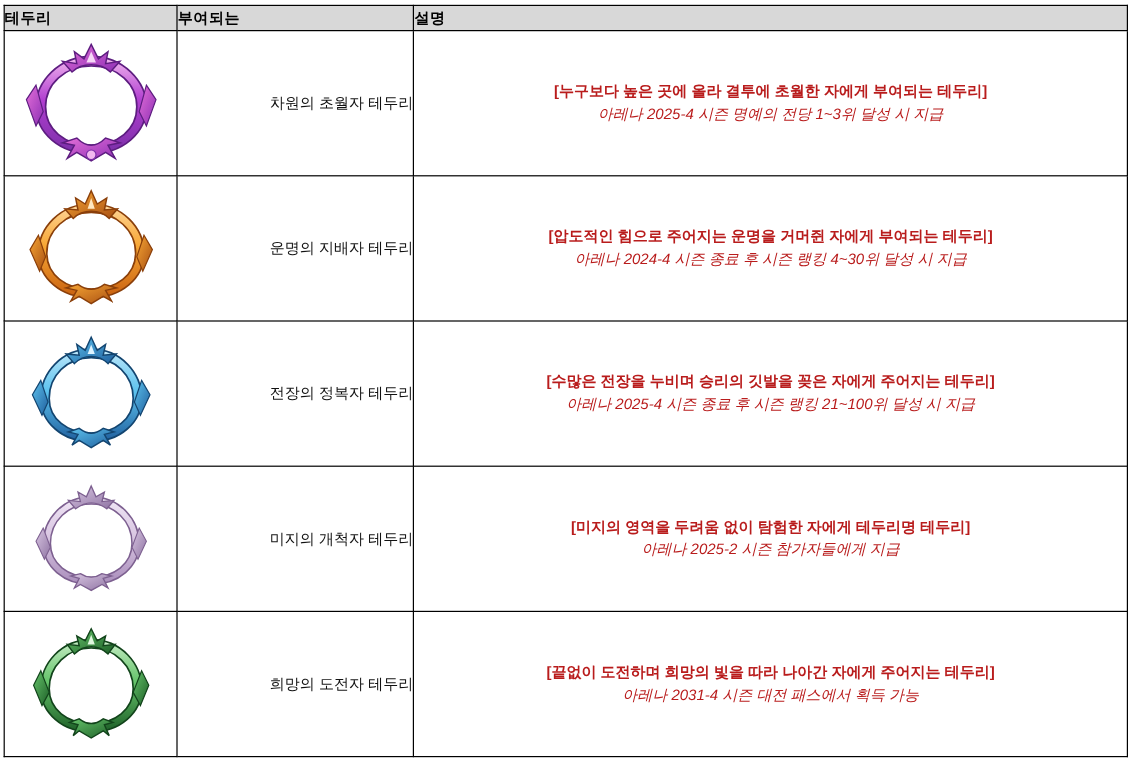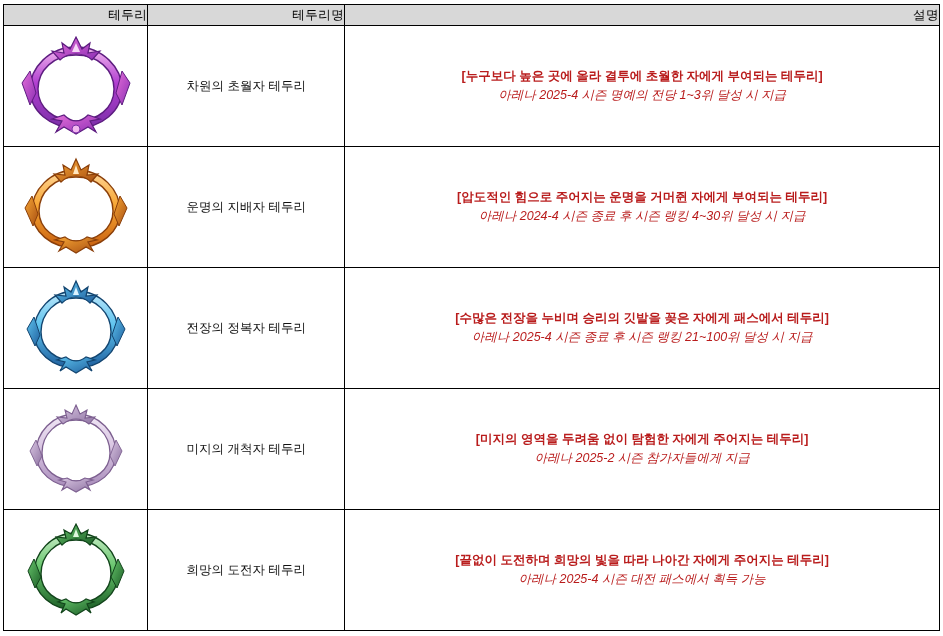--- a/index.html
+++ b/index.html
@@ -21,39 +21,39 @@
     table-layout: fixed;
   }
   table.border-table th,
   table.border-table td {
     border: 1px solid #000000;
     padding: 0;
   }
   thead th {
     background: #d8d8d8;
     font-size: 12.5px;
-    font-weight: normal;
+    font-weight: bold;
     height: 20px;
-    text-align: right;
+    text-align: left;
     vertical-align: middle;
     letter-spacing: 0.5px;
   }
   col.c-icon { width: 144px; }
   col.c-name { width: 197px; }
   col.c-desc { width: 594px; }
 
   tbody tr { height: 121px; }
 
   td.icon-cell {
     text-align: center;
     vertical-align: middle;
     background: #ffffff;
   }
   td.name-cell {
-    text-align: center;
+    text-align: right;
     vertical-align: middle;
     font-size: 12.5px;
     color: #111111;
   }
   td.desc-cell {
     text-align: center;
     vertical-align: middle;
     font-size: 12.5px;
     line-height: 1.55;
     color: #b91c1c;
@@ -85,21 +85,21 @@
 
 <table class="border-table">
   <colgroup>
     <col class="c-icon">
     <col class="c-name">
     <col class="c-desc">
   </colgroup>
   <thead>
     <tr>
       <th>테두리</th>
-      <th>테두리명</th>
+      <th>부여되는</th>
       <th>설명</th>
     </tr>
   </thead>
   <tbody>
 
     <tr>
       <td class="icon-cell">
         <div class="badge-wrap">
           <svg viewBox="0 0 120 110" xmlns="http://www.w3.org/2000/svg">
             <defs>
@@ -180,21 +180,21 @@
             <path d="M60 8 L65 19 L72 14 L70 23 L81 22 L74 30 C70 26 65 24 60 24 C55 24 50 26 46 30 L39 22 L50 23 L48 14 L55 19 Z" fill="url(#g3b)" stroke="#134570" stroke-width="1.2"></path>
             <path d="M60 14 L63 22 L57 22 Z" fill="#ddf3ff"></path>
             <path d="M18 44 L11 56 L19 73 L24 62 Z" fill="url(#g3b)" stroke="#134570" stroke-width="1"></path>
             <path d="M102 44 L109 56 L101 73 L96 62 Z" fill="url(#g3b)" stroke="#134570" stroke-width="1"></path>
             <path d="M60 100 L50 94 L44 98 L49 89 L41 87 L50 84 C54 87 57 88 60 88 C63 88 66 87 70 84 L79 87 L71 89 L76 98 L70 94 Z" fill="url(#g3b)" stroke="#134570" stroke-width="1.2"></path>
           </svg>
         </div>
       </td>
       <td class="name-cell">전장의 정복자 테두리</td>
       <td class="desc-cell">
-        <span class="desc-title">[수많은 전장을 누비며 승리의 깃발을 꽂은 자에게 패스에서 테두리]</span>
+        <span class="desc-title">[수많은 전장을 누비며 승리의 깃발을 꽂은 자에게 주어지는 테두리]</span>
         <span class="desc-sub">아레나 2025-4 시즌 종료 후 시즌 랭킹 21~100위 달성 시 지급</span>
       </td>
     </tr>
 
     <tr>
       <td class="icon-cell">
         <div class="badge-wrap">
           <svg viewBox="0 0 120 110" xmlns="http://www.w3.org/2000/svg">
             <defs>
               <linearGradient id="g4a" x1="0" y1="0" x2="0" y2="1">
@@ -210,21 +210,21 @@
             <path d="M60 20 C36 20 20 39 20 59 C20 78 37 93 60 93 C83 93 100 78 100 59 C100 39 84 20 60 20 Z M60 26 C79 26 94 40 94 59 C94 76 79 87 60 87 C41 87 26 76 26 59 C26 40 41 26 60 26 Z" fill="url(#g4a)" stroke="#7d6090" stroke-width="1.3"></path>
             <path d="M60 11 L64 20 L71 16 L69 24 L79 23 L73 30 C69 27 65 25 60 25 C55 25 51 27 47 30 L41 23 L51 24 L49 16 L56 20 Z" fill="url(#g4b)" stroke="#7d6090" stroke-width="1.1"></path>
             <path d="M20 46 L14 57 L21 72 L26 62 Z" fill="url(#g4b)" stroke="#7d6090" stroke-width="0.9"></path>
             <path d="M100 46 L106 57 L99 72 L94 62 Z" fill="url(#g4b)" stroke="#7d6090" stroke-width="0.9"></path>
             <path d="M60 98 L51 93 L46 96 L50 88 L43 86 L51 84 C54 86 57 87 60 87 C63 87 66 86 69 84 L77 86 L70 88 L74 96 L69 93 Z" fill="url(#g4b)" stroke="#7d6090" stroke-width="1.1"></path>
           </svg>
         </div>
       </td>
       <td class="name-cell">미지의 개척자 테두리</td>
       <td class="desc-cell">
-        <span class="desc-title">[미지의 영역을 두려움 없이 탐험한 자에게 주어지는 테두리]</span>
+        <span class="desc-title">[미지의 영역을 두려움 없이 탐험한 자에게 테두리명 테두리]</span>
         <span class="desc-sub">아레나 2025-2 시즌 참가자들에게 지급</span>
       </td>
     </tr>
 
     <tr>
       <td class="icon-cell">
         <div class="badge-wrap">
           <svg viewBox="0 0 120 110" xmlns="http://www.w3.org/2000/svg">
             <defs>
               <linearGradient id="g5a" x1="0" y1="0" x2="0" y2="1">
@@ -242,18 +242,18 @@
             <path d="M60 14 L63 22 L57 22 Z" fill="#dff7de"></path>
             <path d="M18 44 L12 56 L19 73 L25 62 Z" fill="url(#g5b)" stroke="#12441b" stroke-width="1"></path>
             <path d="M102 44 L108 56 L101 73 L95 62 Z" fill="url(#g5b)" stroke="#12441b" stroke-width="1"></path>
             <path d="M60 100 L50 94 L45 98 L49 89 L42 87 L50 84 C54 87 57 88 60 88 C63 88 66 87 70 84 L78 87 L71 89 L75 98 L70 94 Z" fill="url(#g5b)" stroke="#12441b" stroke-width="1.2"></path>
           </svg>
         </div>
       </td>
       <td class="name-cell">희망의 도전자 테두리</td>
       <td class="desc-cell">
         <span class="desc-title">[끝없이 도전하며 희망의 빛을 따라 나아간 자에게 주어지는 테두리]</span>
-        <span class="desc-sub">아레나 2025-4 시즌 대전 패스에서 획득 가능</span>
+        <span class="desc-sub">아레나 2031-4 시즌 대전 패스에서 획득 가능</span>
       </td>
     </tr>
 
   </tbody>
 </table>
 
 </body></html>

